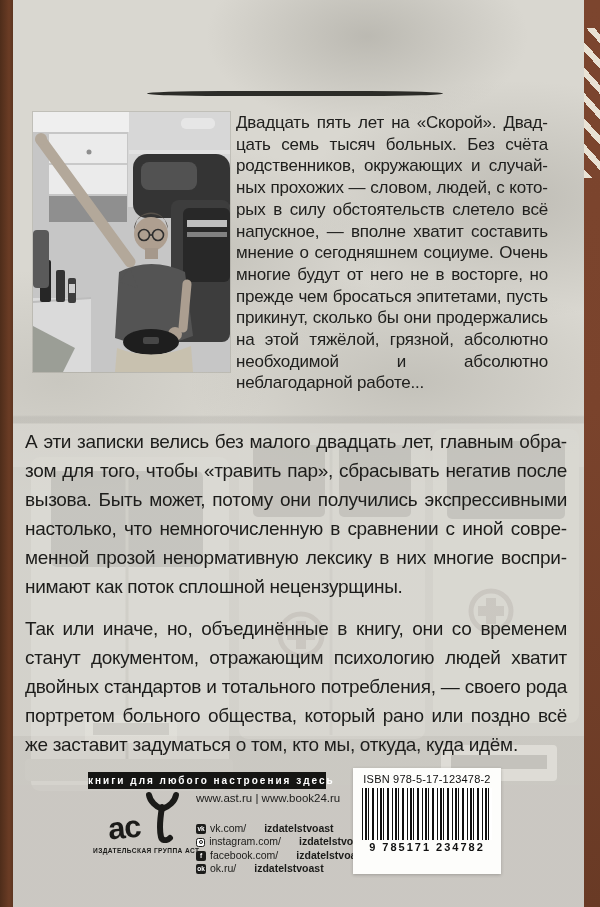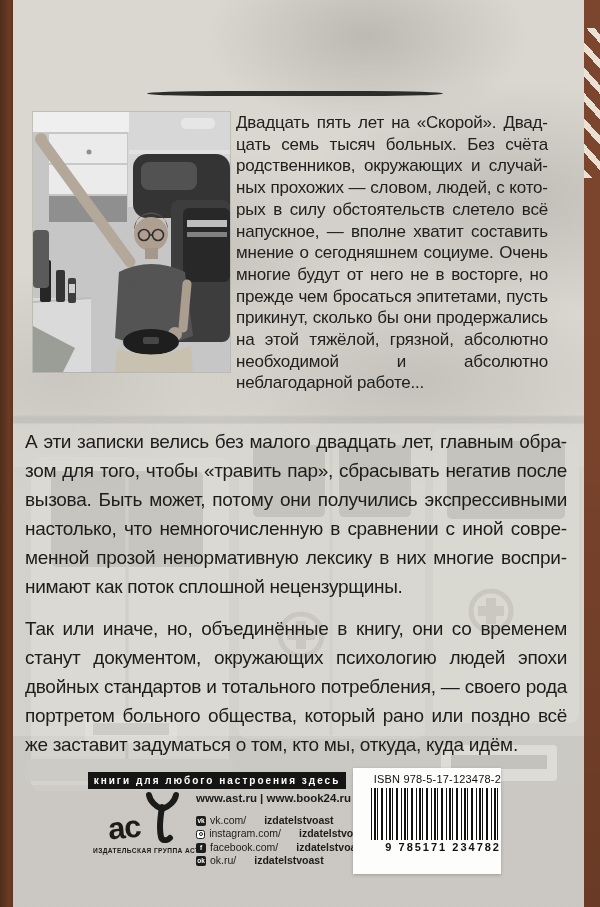--- a/index.html
+++ b/index.html
@@ -53,44 +53,44 @@
   }
   
   .blurb{
     position:absolute;left:12px;top:427px;width:558px;
     font-size:19px;line-height:29px;color:#1d1d1b;
     text-align:justify;hyphens:manual;letter-spacing:-.3px;
   }
   .blurb p{margin:0 16px 13px 0;}
   
   .banner{
-    position:absolute;left:75px;top:772px;width:258px;height:17px;
+    position:absolute;left:75px;top:772px;width:238px;height:17px;
     background:#151513;color:#fff;
     font-size:10px;font-weight:bold;line-height:17px;
     letter-spacing:2px;text-align:center;white-space:nowrap;
   }
   .logo-block{position:absolute;left:80px;top:791px;width:106px;text-align:center;color:#1b1b19;}
   .logo-row{display:flex;align-items:flex-end;justify-content:center;height:52px;}
   .logo-ac{font-size:31px;font-weight:bold;transform:rotate(-5deg);letter-spacing:-1px;line-height:30px;}
   .logo-caption{font-size:6.6px;font-weight:bold;letter-spacing:.4px;margin-top:4px;white-space:nowrap;}
   .links-block{position:absolute;left:183px;top:792px;width:156px;color:#1b1b19;}
-  .websites{font-size:11.5px;font-weight:bold;margin-bottom:8px;white-space:nowrap;}
+  .websites{font-size:11.5px;font-weight:normal;margin-bottom:16px;white-space:nowrap;}
   .srow{display:flex;align-items:flex-end;height:13.5px;font-size:10.5px;white-space:nowrap;}
   .sicon{flex:0 0 auto;width:10px;height:10px;margin-right:4px;background:#1c1c1a;color:#fff;
     border-radius:2px;font-size:6.5px;font-weight:bold;line-height:10px;text-align:center;}
   .sicon.ig{background:#fff;border:1.4px solid #1c1c1a;width:7.2px;height:7.2px;border-radius:2.4px;
     position:relative;}
   .sicon.ig::after{content:"";position:absolute;left:1.6px;top:1.6px;width:4px;height:4px;
     border:1.1px solid #1c1c1a;border-radius:50%;box-sizing:border-box;}
   .shandle{font-weight:bold;padding-left:18px;}
   
   .isbn-box{
     position:absolute;left:340px;top:768px;width:148px;height:106px;
     background:#fdfdfb;box-shadow:0 1px 3px rgba(60,58,54,.3);
-    display:flex;flex-direction:column;align-items:flex-end;padding-top:5px;box-sizing:border-box;
+    display:flex;flex-direction:column;align-items:center;padding-top:5px;box-sizing:border-box;
   }
   .isbn-label{font-size:11px;color:#111;letter-spacing:.2px;white-space:nowrap;}
   .bars{width:130px;height:52px;margin-top:3px;
     background:repeating-linear-gradient(90deg,
       #101010 0 1.5px,#fff 1.5px 3px,
       #101010 3px 5.5px,#fff 5.5px 6.5px,
       #101010 6.5px 7.5px,#fff 7.5px 10.5px,
       #101010 10.5px 12px,#fff 12px 15px);
   }
   .digits{font-size:11px;font-weight:bold;color:#111;letter-spacing:2px;margin-top:1px;white-space:nowrap;}
@@ -192,21 +192,21 @@
 
     <rect x="0" y="118" width="16" height="58" rx="4" fill="#5a5a5a"></rect>
 
     <path d="M0,214 L42,236 30,260 0,260 Z" fill="#9b9e96"></path>
   </svg>
 
   <div class="annotation">Двадцать пять лет на «Скорой». Двад­цать семь тысяч больных. Без счёта родственников, окружающих и случай­ных прохожих — словом, людей, с кото­рых в силу обстоятельств слетело всё напускное, — вполне хватит составить мнение о сегодняшнем социуме. Очень многие будут от него не в восторге, но прежде чем бросаться эпитетами, пусть прикинут, сколько бы они про­держались на этой тяжёлой, грязной, абсолютно необходимой и абсолютно неблагодарной работе...</div>
 
   <div class="blurb">
     <p>А эти записки велись без малого двадцать лет, главным обра­зом для того, чтобы «травить пар», сбрасывать негатив после вызова. Быть может, потому они получились экспрессивными настолько, что немногочисленную в сравнении с иной совре­менной прозой ненормативную лексику в них многие воспри­нимают как поток сплошной нецензурщины.</p>
-    <p>Так или иначе, но, объединённые в книгу, они со временем станут документом, окружающих психологию людей эпохи двойных стандартов и тотального потребления, — своего рода портретом больного общества, который рано или поздно всё же заставит задуматься о том, кто мы, откуда, куда идём.</p>
+    <p>Так или иначе, но, объединённые в книгу, они со временем станут документом, отражающим психологию людей хватит двойных стандартов и тотального потребления, — своего рода портретом больного общества, который рано или поздно всё же заставит задуматься о том, кто мы, откуда, куда идём.</p>
   </div>
 
   <div class="banner">книги для любого настроения здесь</div>
 
   <div class="logo-block">
     <div class="logo-row">
       <span class="logo-ac">ас</span>
       <svg width="44" height="52" viewBox="0 0 44 52" aria-hidden="true">
         <path d="M22,16 C20,28 19,38 21,46 C22,50 27,50 30,47" fill="none" stroke="#1b1b19" stroke-width="6" stroke-linecap="round"></path>
         <path d="M22,18 C16,16 10,10 9,4" fill="none" stroke="#1b1b19" stroke-width="6" stroke-linecap="round"></path>

